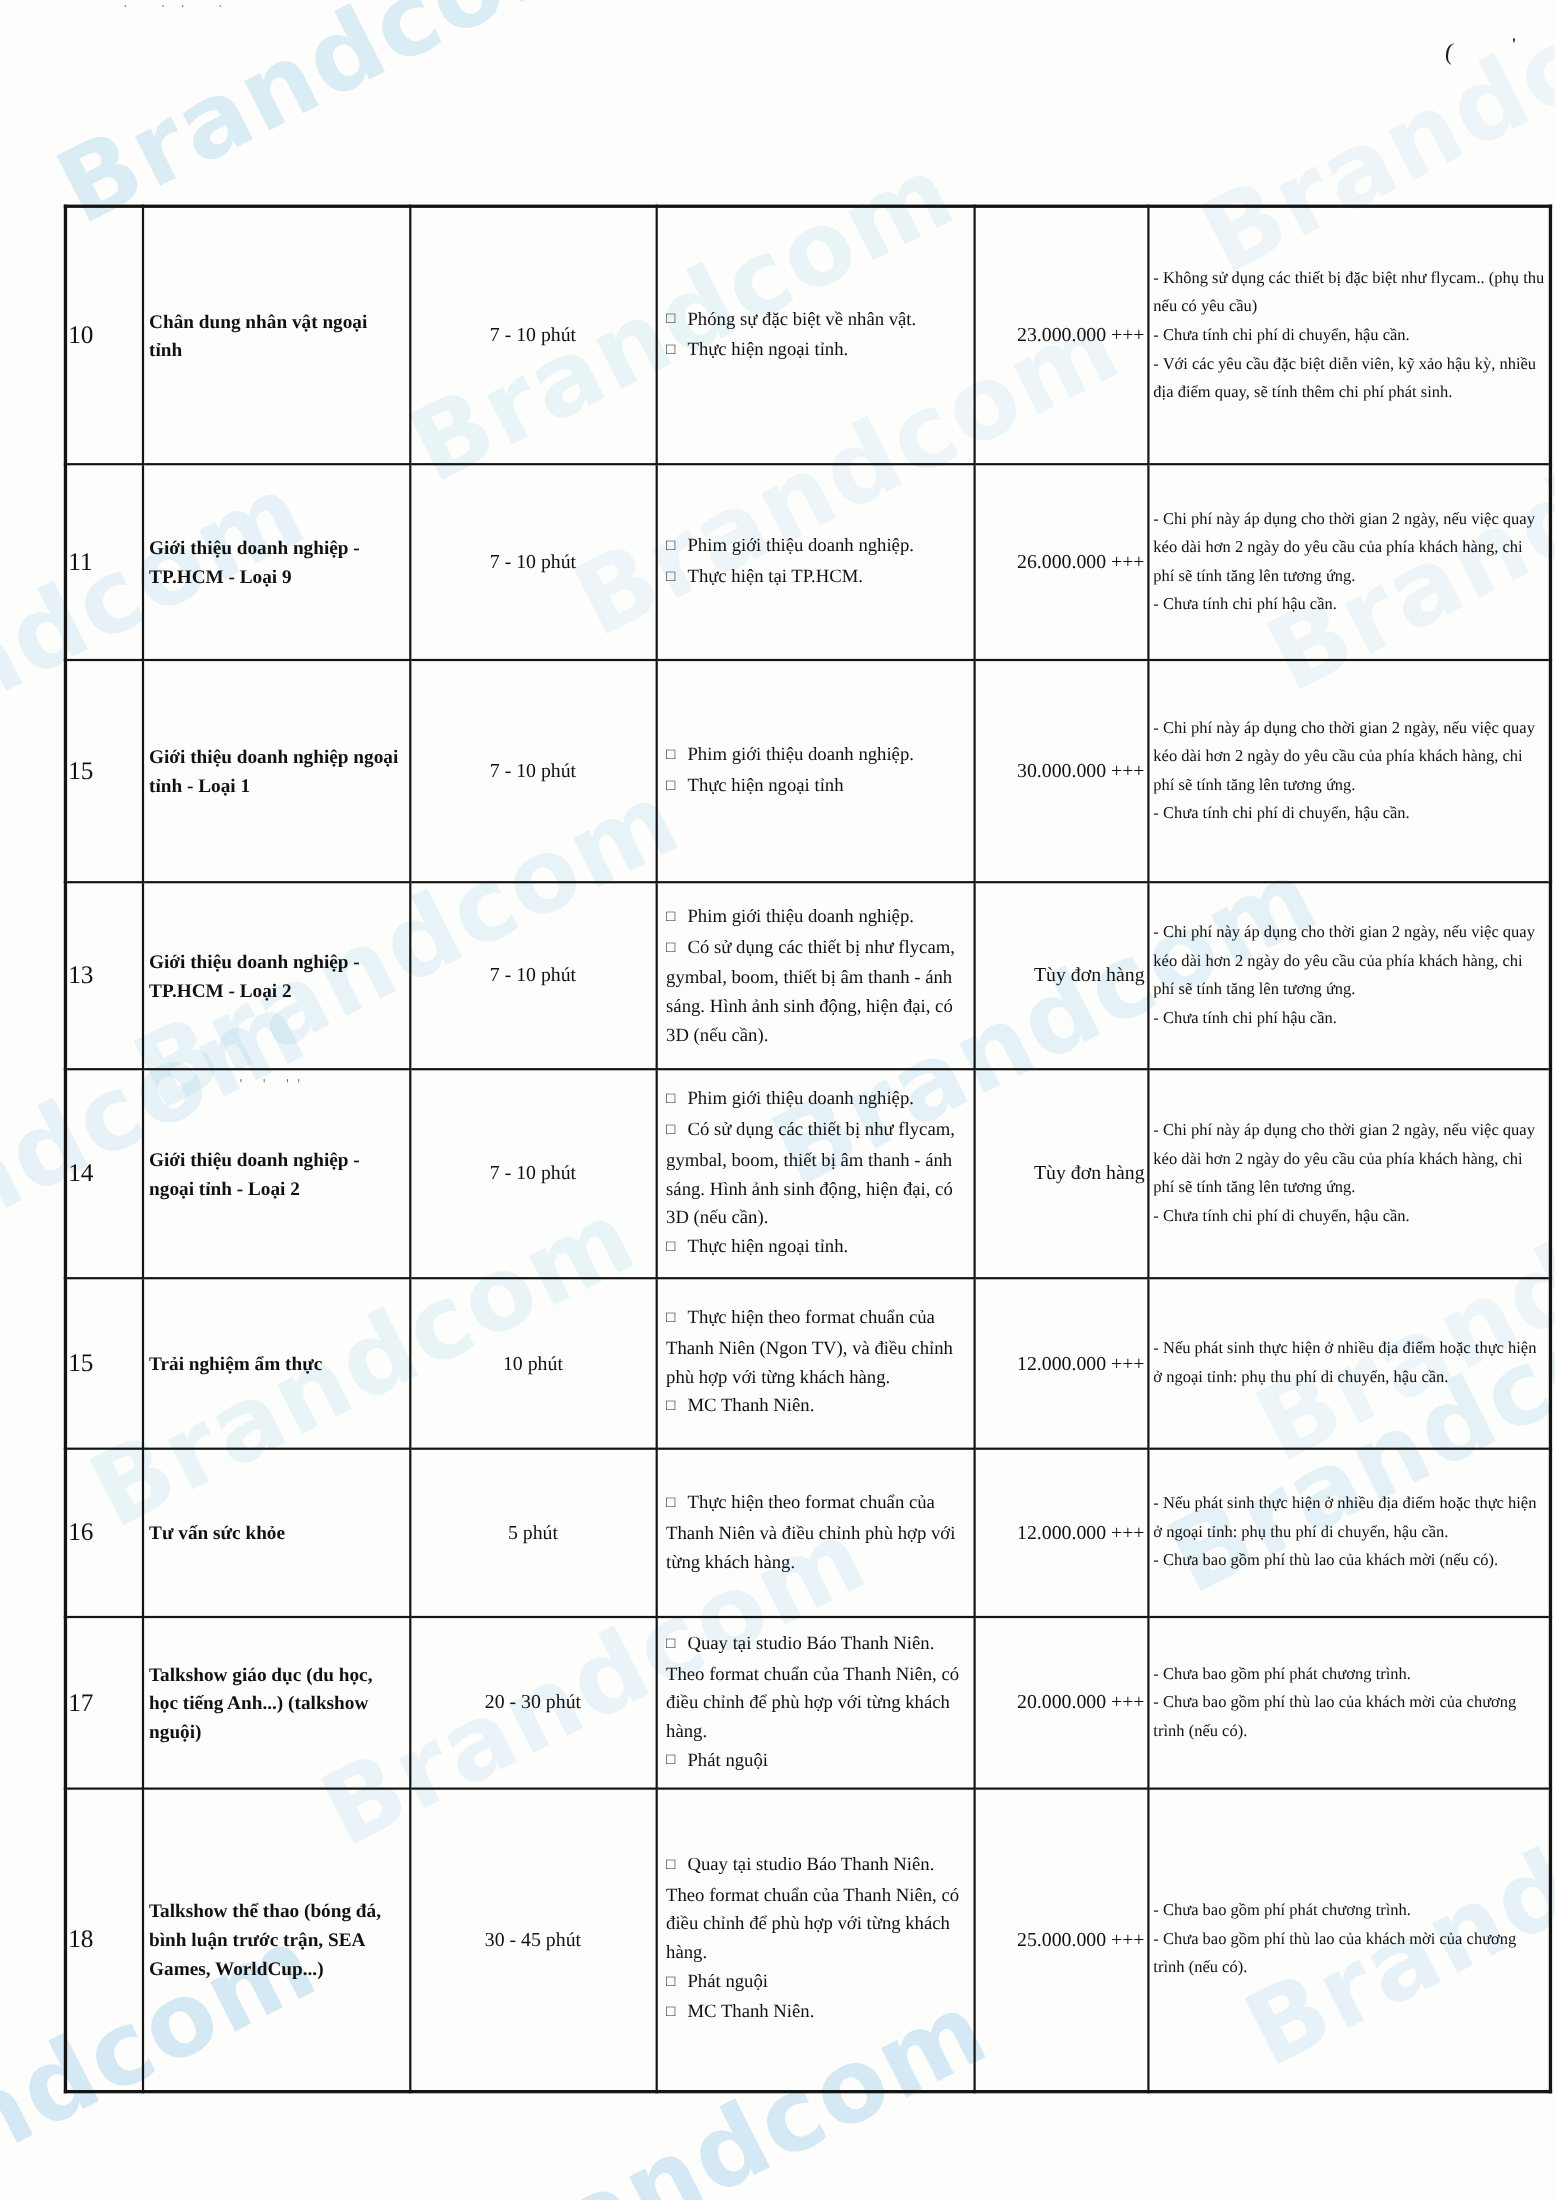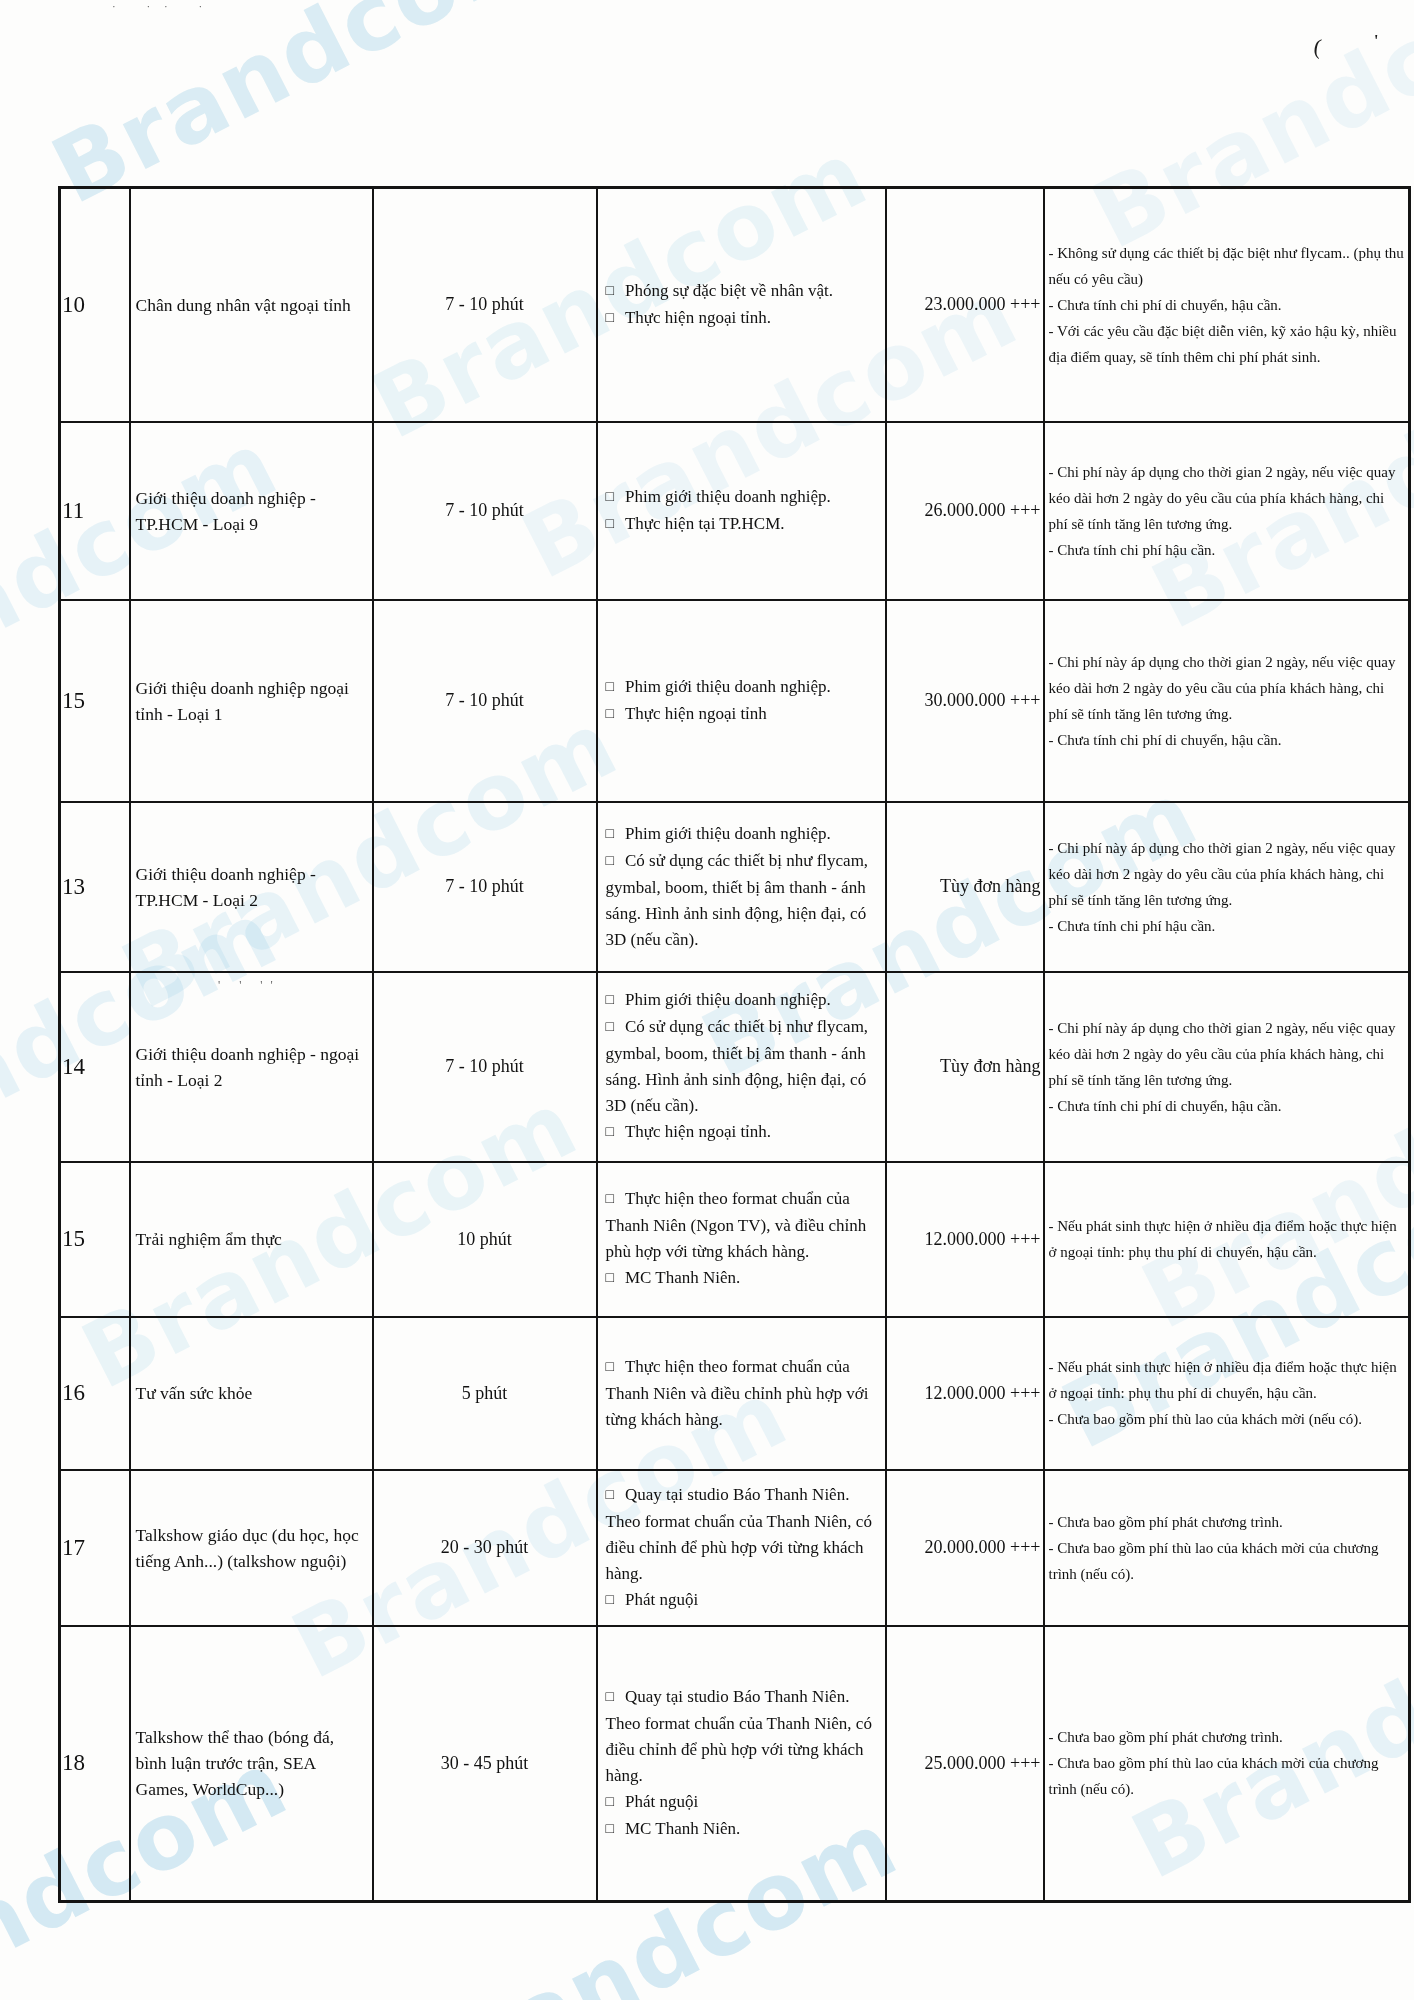--- a/index.html
+++ b/index.html
@@ -62,21 +62,21 @@
   tbody tr:nth-child(2){height:178px;}
   tbody tr:nth-child(3){height:202px;}
   tbody tr:nth-child(4){height:170px;}
   tbody tr:nth-child(5){height:190px;}
   tbody tr:nth-child(6){height:155px;}
   tbody tr:nth-child(7){height:153px;}
   tbody tr:nth-child(8){height:156px;}
   tbody tr:nth-child(9){height:276px;}
 
   .c-num{text-align:left;font-size:23px;}
-  .c-name{font-weight:normal;font-size:17.5px;line-height:26px;padding:2px 4px 2px 5px;}
+  .c-name{font-weight:bold;font-size:17.5px;line-height:26px;padding:2px 4px 2px 5px;}
   .c-dur{text-align:center;font-size:18px;}
   .c-desc{font-size:17px;line-height:26px;padding:4px 4px 4px 8px;margin-left:20px;}
   .c-price{text-align:right;font-size:18px;padding-right:2px;white-space:nowrap;}
   .c-notes{font-size:15px;line-height:26px;padding:4px 3px 4px 4px;}
   .cb{display:inline-block;margin-right:11px;font-size:14px;transform:translateY(-1px);color:#222;}
   .desc-item{margin:0;}
   .note-item{margin:0;}
 </style>
 </head>
 <body>

